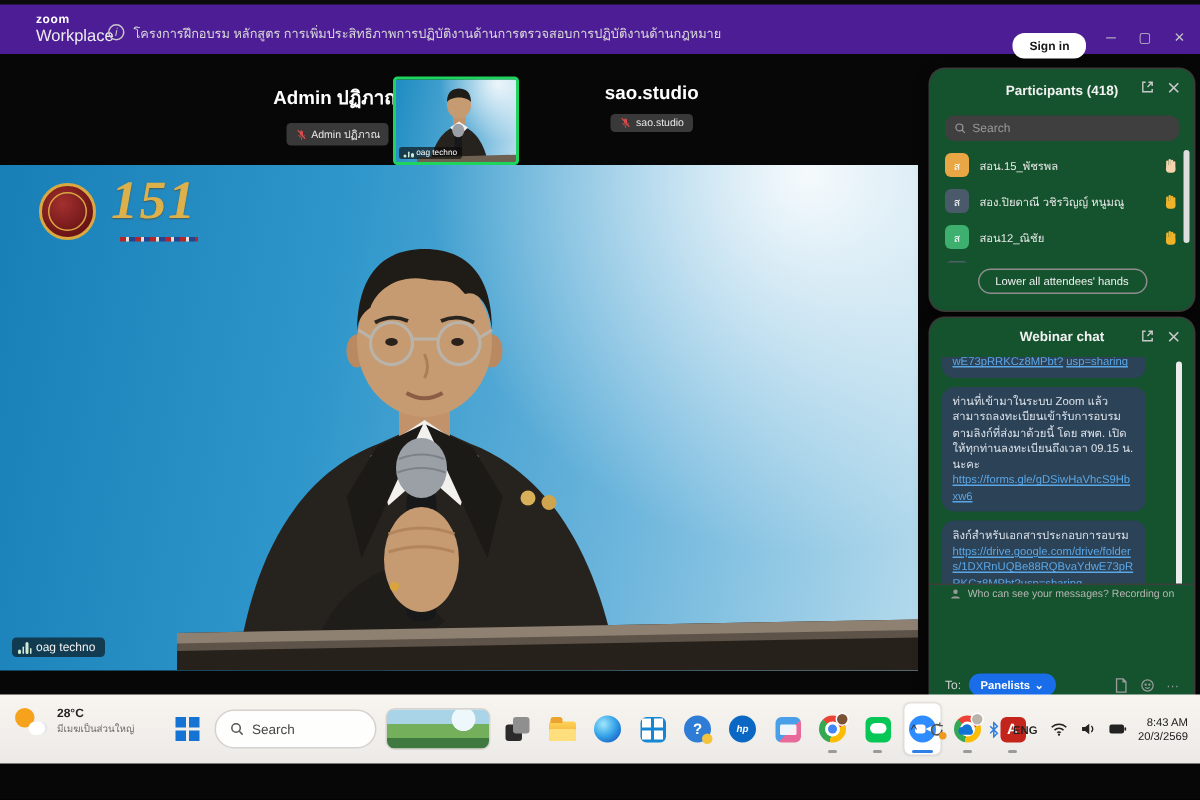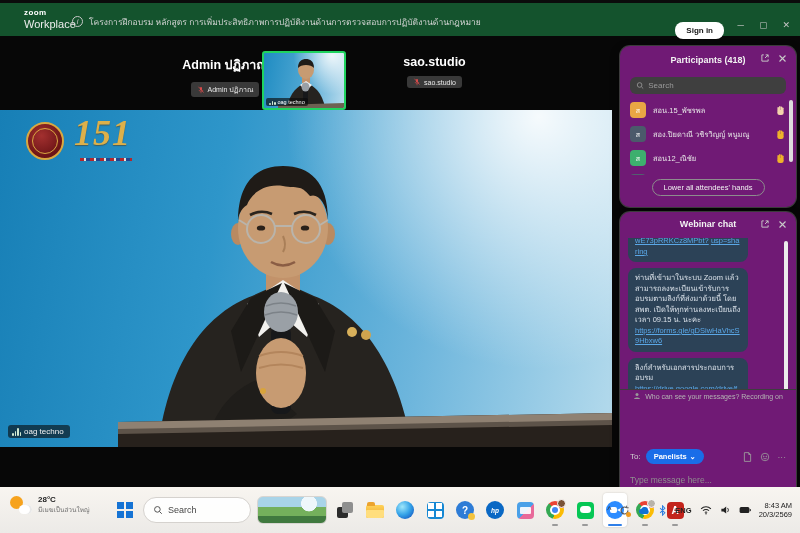--- a/index.html
+++ b/index.html
@@ -1,21 +1,21 @@
 <!DOCTYPE html>
 <html><head>
 <meta charset="utf-8">
 <style>
   * { margin:0; padding:0; box-sizing:border-box; }
   html,body { width:800px; height:533px; overflow:hidden; background:#000;
     font-family:"Liberation Sans","DejaVu Sans",sans-serif; }
   .app { position:absolute; inset:0; width:800px; height:533px; background:#070707; }
 
   
-  .titlebar { position:absolute; top:0; left:0; right:0; height:36px; background:#14532d; border-top:3px solid #0b0b0b;text-decoration:underline; }
+  .titlebar { position:absolute; top:0; left:0; right:0; height:36px; background:#4c1d95; border-top:3px solid #0b0b0b;text-decoration:underline; }
   .logo { position:absolute; left:24px; top:6px; color:#fff; line-height:1; }
   .logo .l1 { font-size:8px; font-weight:bold; letter-spacing:.4px; }
   .logo .l2 { font-size:11px; color:#ededed; margin-top:2px; }
   .notice { position:absolute; left:72px; top:0; height:37px; display:flex; align-items:center; gap:6px;
     color:#d8d8d8; font-size:8.5px; white-space:nowrap; max-width:520px; overflow:hidden; }
   .info-ic { width:11px; height:11px; min-width:11px; border:1px solid #c9c9c9; border-radius:50%;
     color:#c9c9c9; font-size:7.5px; font-style:italic; display:flex; align-items:center; justify-content:center; }
   .signin { position:absolute; right:76px; top:19px; background:#fff; color:#151515; font-size:8px; font-weight:bold;
     padding:4px 11px; border-radius:8px; border:none; cursor:pointer;text-align:right; }
   .winctl { position:absolute; right:10px; top:17px; display:flex; gap:15px; color:#c6c6c6; font-size:9px; }
@@ -48,21 +48,21 @@
   .anniv { position:absolute; left:74px; top:2px; color:#dcb04a; font-family:"Liberation Serif","DejaVu Serif",serif;
     font-weight:bold; font-style:italic; font-size:36px; text-shadow:0 1px 1px rgba(90,50,0,.5); letter-spacing:1px; }
   .anniv-bar { position:absolute; left:80px; top:48px; width:52px; height:3px;
     background:repeating-linear-gradient(90deg,#b4262a 0 4px,#e8e3da 4px 6px,#27448e 6px 10px); }
   .stage-label { position:absolute; left:8px; bottom:9px; background:rgba(8,8,8,.6); color:#f2f2f2;
     font-size:8px; padding:2px 6px 2px 4px; border-radius:3px; display:flex; align-items:center; gap:3px; }
   .bars { display:flex; align-items:flex-end; gap:1px; height:8px; }
   .bars i { width:1.5px; background:#cfe9d2; border-radius:1px; }
 
   
-  .panel { position:absolute; left:620px; width:176px; background:#701a75; border-radius:10px;
+  .panel { position:absolute; left:620px; width:176px; background:#14532d; border-radius:10px;
     box-shadow:0 0 0 1px #3b3b3b, 0 4px 10px rgba(0,0,0,.5); }
   .phead { height:22px; margin-top:3px; position:relative; display:flex; align-items:center; justify-content:center;
     color:#f2f2f2; font-size:9px; font-weight:bold; }
   .phead .hicons { position:absolute; right:9px; top:4px; display:flex; gap:8px; align-items:center; }
   .hicons svg { cursor:pointer; }
 
   
   .ppanel { top:46px; height:161px; }
   .tabs { margin:3px 10px 0; height:20px; background:#1e1e1e; border-radius:12px; display:flex; align-items:center; padding:2px; }
   .tab { flex:1; text-align:center; font-size:7.5px; color:#9b9b9b; cursor:pointer; }
@@ -79,39 +79,39 @@
     display:flex; align-items:center; justify-content:center; }
   .av0 { background:#e9a644; } .av1 { background:#4b5a6b; } .av2 { background:#3daf6e; } .av3 { background:#51606f; }
   .pname { flex:1; color:#e8e8e8; font-size:7.5px; white-space:nowrap; overflow:hidden; }
   .pscroll { position:absolute; right:3px; top:2px; width:4px; height:62px; background:#dedede; border-radius:2px; cursor:pointer; }
   .lower-btn { display:block; margin:4px auto 0; background:transparent; border:1px solid #8d8d8d; color:#f0f0f0;
     font-size:7.5px; border-radius:9px; padding:3px 11px; cursor:pointer; }
 
   
   .cpanel { top:212px; height:275px; border-radius:10px 10px 0 0; display:flex; flex-direction:column; }
   .cmsgs { margin:5px 8px 0; height:179px; overflow:hidden; position:relative; }
-  .bubble { background:#2c4257; border-radius:8px; padding:5px 7px; margin-bottom:6px; width:120px;
+  .bubble { background:#2c4257; border-radius:8px; padding:5px 7px; margin-bottom:6px; width:136px;
     font-size:7.5px; line-height:10.5px; color:#dbe2ea; }
   .bubble .link { color:#5aa7e6; text-decoration:underline; word-break:break-all; cursor:pointer; }
   .cut { margin-top:-7px; }
   .cscroll { position:absolute; right:0; top:3px; width:4px; height:170px; background:#ececec; border-radius:2px; cursor:pointer; }
   .cnotice { border-top:1px solid #3e3e3e; height:17px; display:flex; align-items:center; justify-content:center;
     gap:4px; color:#b5b5b5; font-size:7px; }
   .torow { display:flex; align-items:center; gap:5px; padding:5px 10px 0;margin-top:41px; }
   .tolabel { color:#cfcfcf; font-size:8px; }
   .everyone { background:#1a6de8; color:#fff; font-size:7.5px; font-weight:bold; border:none; border-radius:9px;
     padding:3px 8px; display:flex; align-items:center; gap:3px; cursor:pointer; }
   .toicons { margin-left:auto; display:flex; gap:8px; color:#9d9d9d; font-size:8.5px; align-items:center; }
   .toicons span { cursor:pointer; }
   .cinput { padding:5px 10px 0; }
   .cinput input { width:100%; background:transparent; border:none; outline:none; color:#ddd; font-size:8.5px; }
   .cinput input::placeholder { color:#8f8f8f; }
 
   
-  .taskbar { position:absolute; left:0; top:487px; width:800px; height:46px;
+  .taskbar { position:absolute; left:0; top:463px; width:800px; height:46px;
     background:linear-gradient(180deg,#f8f5f0,#eceae7); }
   .weather { position:absolute; left:10px; top:8px; display:flex; align-items:center; gap:6px; cursor:pointer; }
   .wicon { width:22px; height:20px; position:relative; }
   .wsun { position:absolute; left:0; top:1px; width:13px; height:13px; border-radius:50%; background:#f6a21c; }
   .wcloud { position:absolute; right:0; bottom:1px; width:13px; height:9px; border-radius:6px; background:#fff;
     box-shadow:-2px 0 0 #e8e8e8 inset; }
   .wtemp { font-size:8px; font-weight:bold; color:#222; line-height:10px; }
   .wdesc { font-size:6.5px; color:#6c6c6c; }
   .tcenter { position:absolute; left:50%; top:0; transform:translateX(-50%); height:46px;
     display:flex; align-items:center; gap:6px; }

